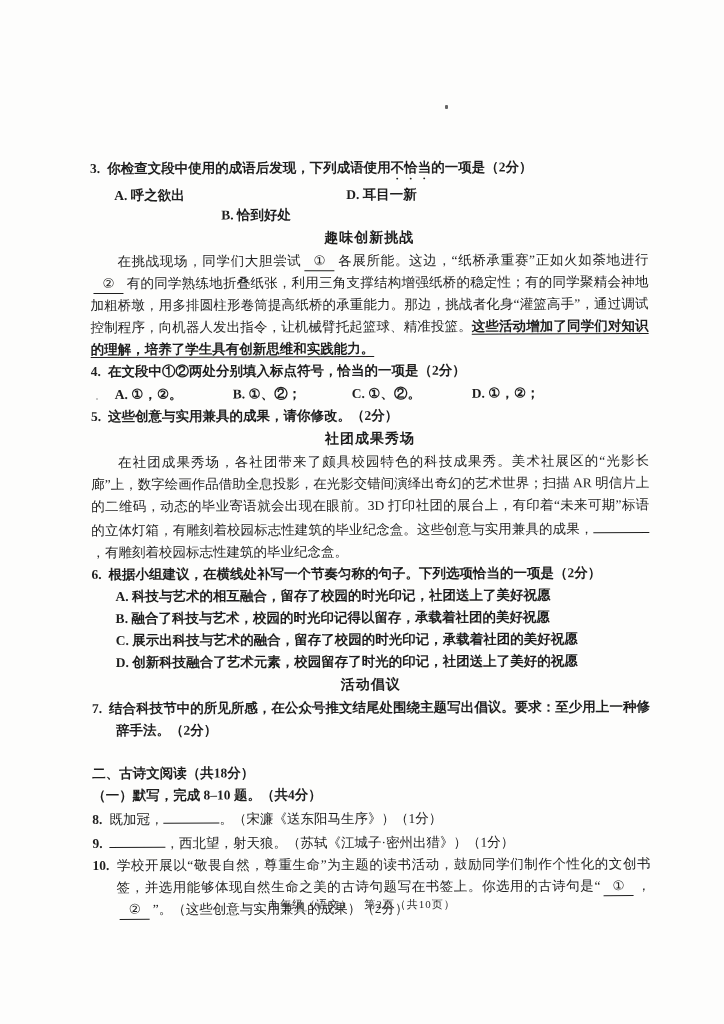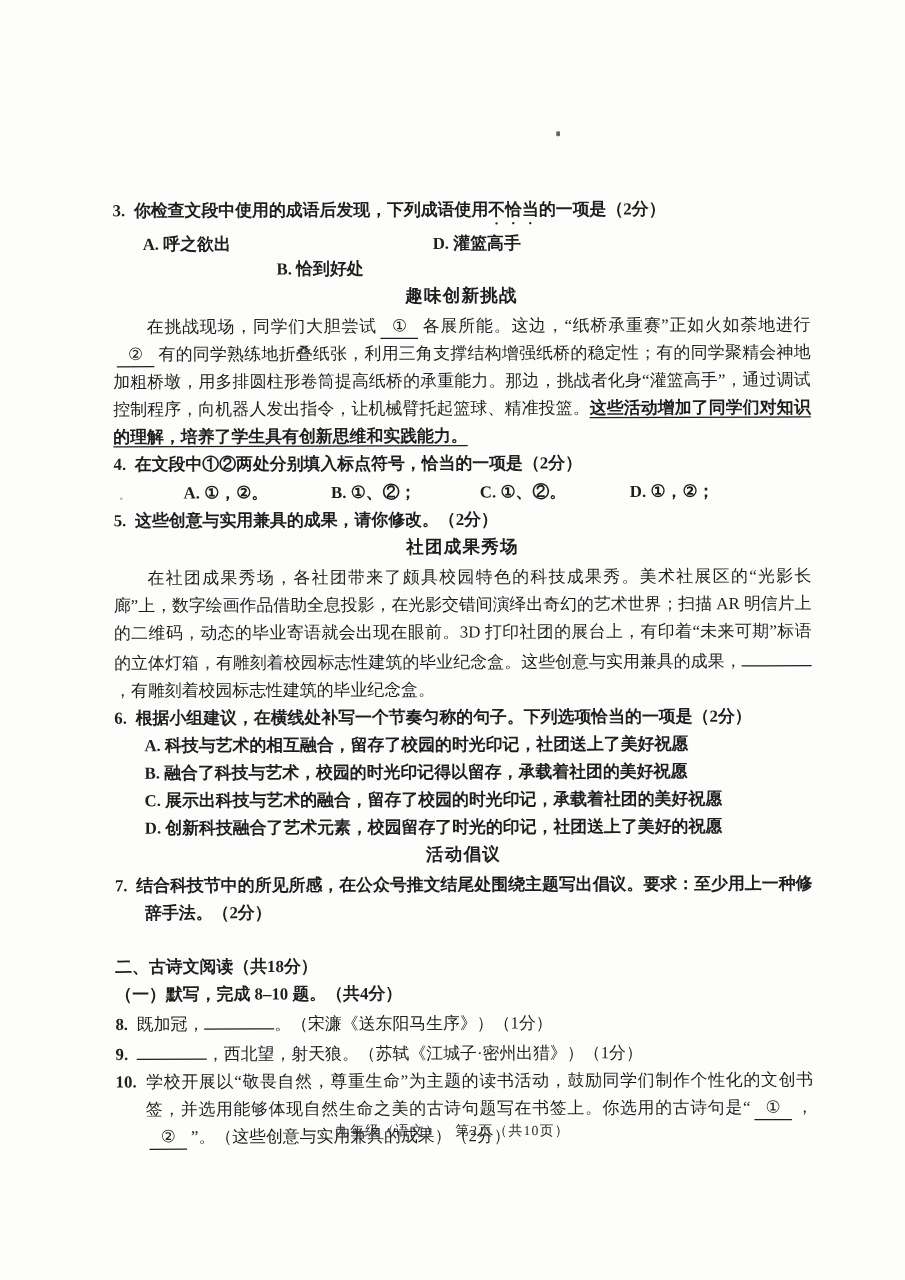--- a/index.html
+++ b/index.html
@@ -26,21 +26,21 @@
     text-align:justify;
   }
   .q{margin:0;padding-left:24px;text-indent:-24px;}
   .qnum{font-weight:600;margin-right:7px;}
   .stem{font-weight:600;}
   .optrow{display:flex;padding-left:24px;margin:1px 0 0 0;}
   .optrow .o{font-weight:600;white-space:nowrap;font-family:Liberation Serif, serif;}
   .optrow3 .o:nth-child(1){width:107px;}
   .optrow3 .o:nth-child(2){width:125px;margin-top:20px;}
   .optrow3 .o:nth-child(3){width:146px;}
-  .optrow4 .o:nth-child(1){width:118px;margin-left:32px;}
+  .optrow4 .o:nth-child(1){width:118px;}
   .optrow4 .o:nth-child(2){width:119px;}
   .optrow4 .o:nth-child(3){width:120px;}
   .optlist{margin:0;}
   .optlist .optline{padding-left:24px;text-indent:0;font-weight:600;}
   .heading{
     font-weight:bold;text-align:center;
     margin:1px 0;font-size:14px;letter-spacing:1px;
   }
   .passage{margin:0;text-indent:2em;}
   .uline{text-decoration:underline;text-underline-offset:3px;font-weight:600;}
@@ -79,21 +79,21 @@
   <div class="artifact dot2"></div>
 
   <div class="sheet">
 
     <div class="q">
       <span class="qnum">3.</span><span class="stem">你检查文段中使用的成语后发现，下列成语使用</span><span class="stem em-dots">不恰当</span><span class="stem">的一项是（2分）</span>
     </div>
     <div class="optrow optrow3">
       <span class="o">A. 呼之欲出</span>
       <span class="o">B. 恰到好处</span>
-      <span class="o">D. 灌篮高手</span>
+      <span class="o">D. 耳目一新</span>
     </div>
 
     <div class="heading">趣味创新挑战</div>
 
     <p class="passage"><span>在挑战现场，同学们大胆尝试</span><span class="blank-num">①</span><span>各展所能。这边，“纸桥承重赛”正如火如荼地进行</span><span class="blank-num">②</span><span>有的同学熟练地折叠纸张，利用三角支撑结构增强纸桥的稳定性；有的同学聚精会神地加粗桥墩，用多排圆柱形卷筒提高纸桥的承重能力。那边，挑战者化身“灌篮高手”，通过调试控制程序，向机器人发出指令，让机械臂托起篮球、精准投篮。</span><span class="uline">这些活动增加了同学们对知识的理解，培养了学生具有创新思维和实践能力。</span></p>
 
     <div class="q">
       <span class="qnum">4.</span><span class="stem">在文段中①②两处分别填入标点符号，恰当的一项是（2分）</span>
     </div>
     <div class="optrow optrow4">

